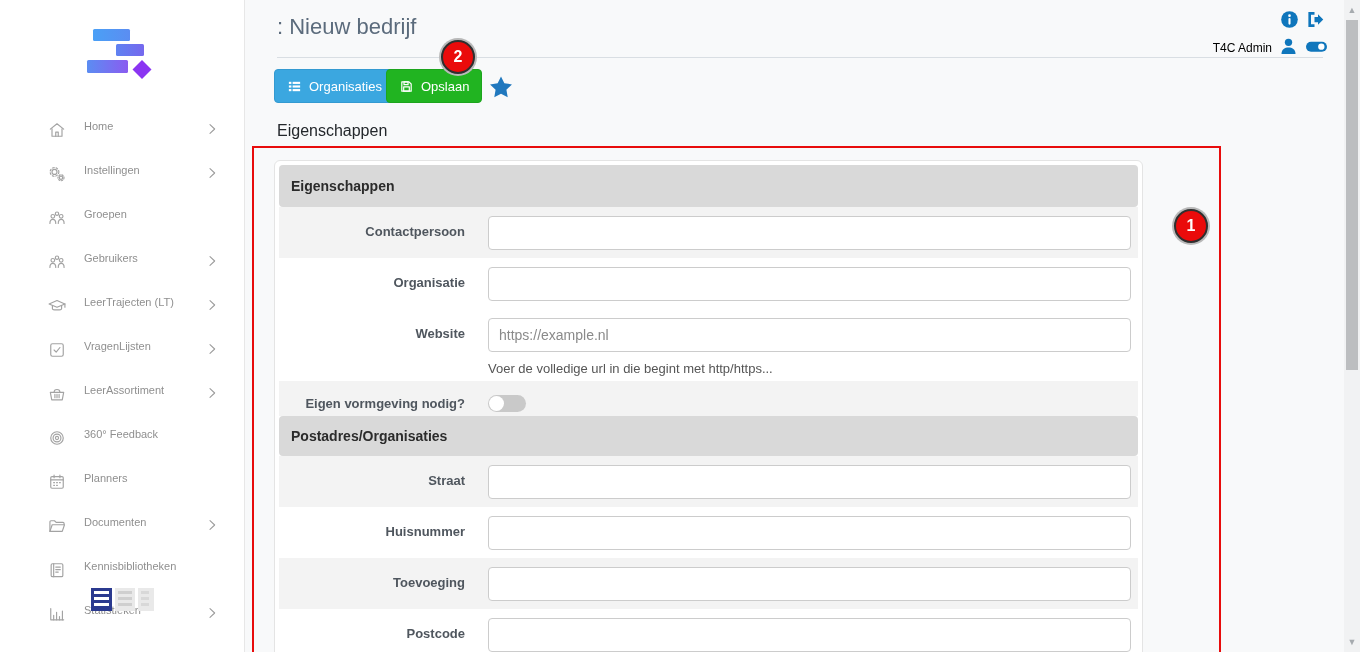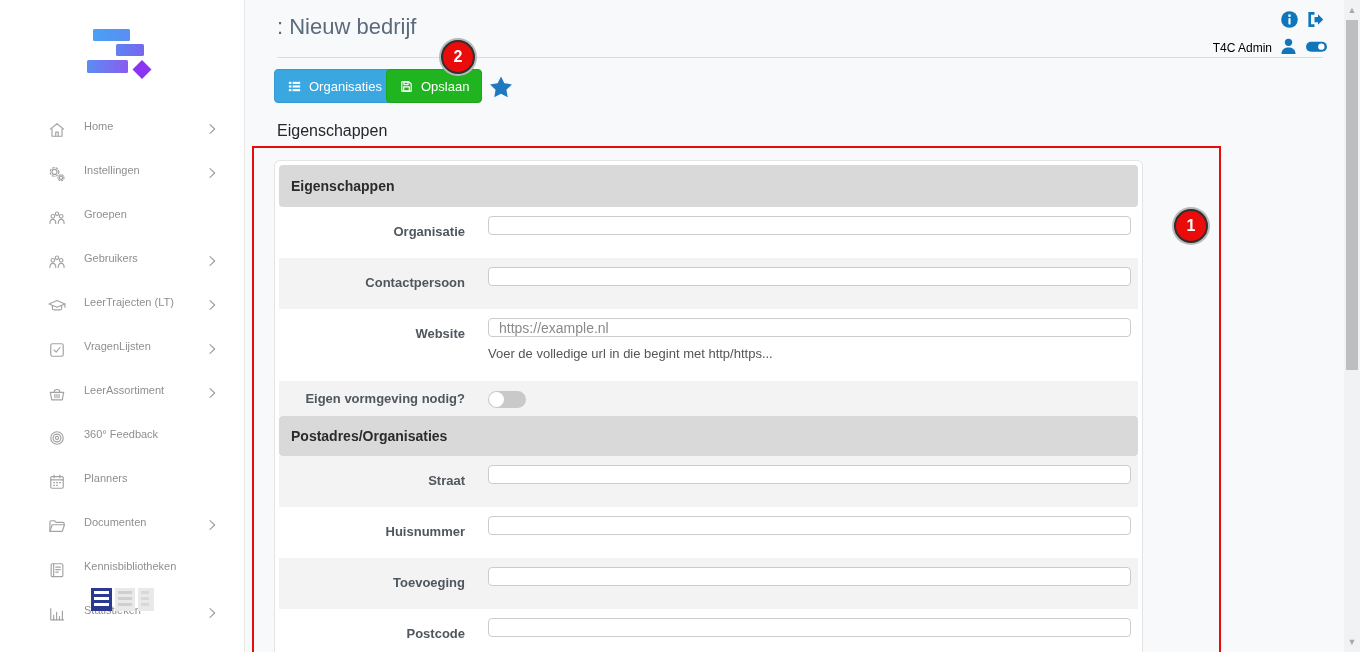--- a/index.html
+++ b/index.html
@@ -51,24 +51,24 @@
   .badge-1 { left:929px; top:209px; }
 
   
   .card { position:absolute; left:29px; top:160px; width:869px; background:#fff; border:1px solid #e4e4e4; border-radius:6px; padding:4px; z-index:1; }
   .panel-header { background:#d9d9d9; border-radius:4px; height:42px; line-height:42px; padding-left:12px; font-size:14px; font-weight:bold; color:#2b2b2b; }
   .frow { display:flex; align-items:flex-start; }
   .frow.white { background:#fff; }
   .frow.gray { background:#f3f3f3; }
   .frow-std { height:51px; padding-top:9px; }
   .frow-web { height:72px; padding-top:9px; }
-  .frow-toggle { height:35px; padding-top:8px; }
+  .frow-toggle { height:35px; padding-top:8px;align-items:center; }
   .flabel { width:186px; text-align:right; font-size:13px; font-weight:bold; color:#4f565e; padding-top:8px; flex:0 0 auto; }
   .fctl { margin-left:23px; flex:1 1 auto; }
-  .tinput { width:643px; height:19px; border:1px solid #ccc; border-radius:4px; font-size:14px; padding:8px 10px; color:#333; background:#fff; font-family:"Liberation Sans",sans-serif; outline:none; }
+  .tinput { width:643px; height:19px; border:1px solid #ccc; border-radius:4px; font-size:14px; padding:16px 10px; color:#333; background:#fff; font-family:"Liberation Sans",sans-serif; outline:none; }
   .tinput::placeholder { color:#8a8a8a; }
   .help-text { font-size:13px; color:#555; margin-top:9px; }
   .toggle { width:38px; height:17px; background:#c9c9c9; border-radius:9px; position:relative; cursor:pointer; margin-top:2px; }
   .toggle .knob { position:absolute; left:1px; top:1px; width:15px; height:15px; background:#fff; border-radius:50%; }
 
   
   .scrollbar { position:absolute; right:0; top:0; width:16px; height:652px; background:#f1f2f3; z-index:20; }
   .sb-thumb { position:absolute; left:2px; top:20px; width:12px; height:350px; background:#bcbec0; }
   .sb-arrow { position:absolute; left:0; width:16px; text-align:center; font-size:9px; color:#a6abaf; }
 </style>
@@ -348,27 +348,27 @@
 
     <div class="section-heading">Eigenschappen</div>
 
     <div class="annot-rect"></div>
     <div class="annot-badge badge-2">2</div>
     <div class="annot-badge badge-1">1</div>
 
     <div class="card">
       <div class="panel-header">Eigenschappen</div>
 
+      <div class="frow frow-std gray">
+        <div class="flabel">Contactpersoon</div>
+        <div class="fctl"><input class="tinput" type="text" value="" style=""></div>
+      </div>
+
       <div class="frow frow-std white">
         <div class="flabel">Organisatie</div>
-        <div class="fctl"><input class="tinput" type="text" value="" style=""></div>
-      </div>
-
-      <div class="frow frow-std gray">
-        <div class="flabel">Contactpersoon</div>
         <div class="fctl"><input class="tinput" type="text" value="" style=""></div>
       </div>
 
       <div class="frow frow-web white">
         <div class="flabel">Website</div>
         <div class="fctl">
           <input class="tinput" type="text" placeholder="https://example.nl" style="">
           <div class="help-text">Voer de volledige url in die begint met http/https...</div>
         </div>
       </div>

